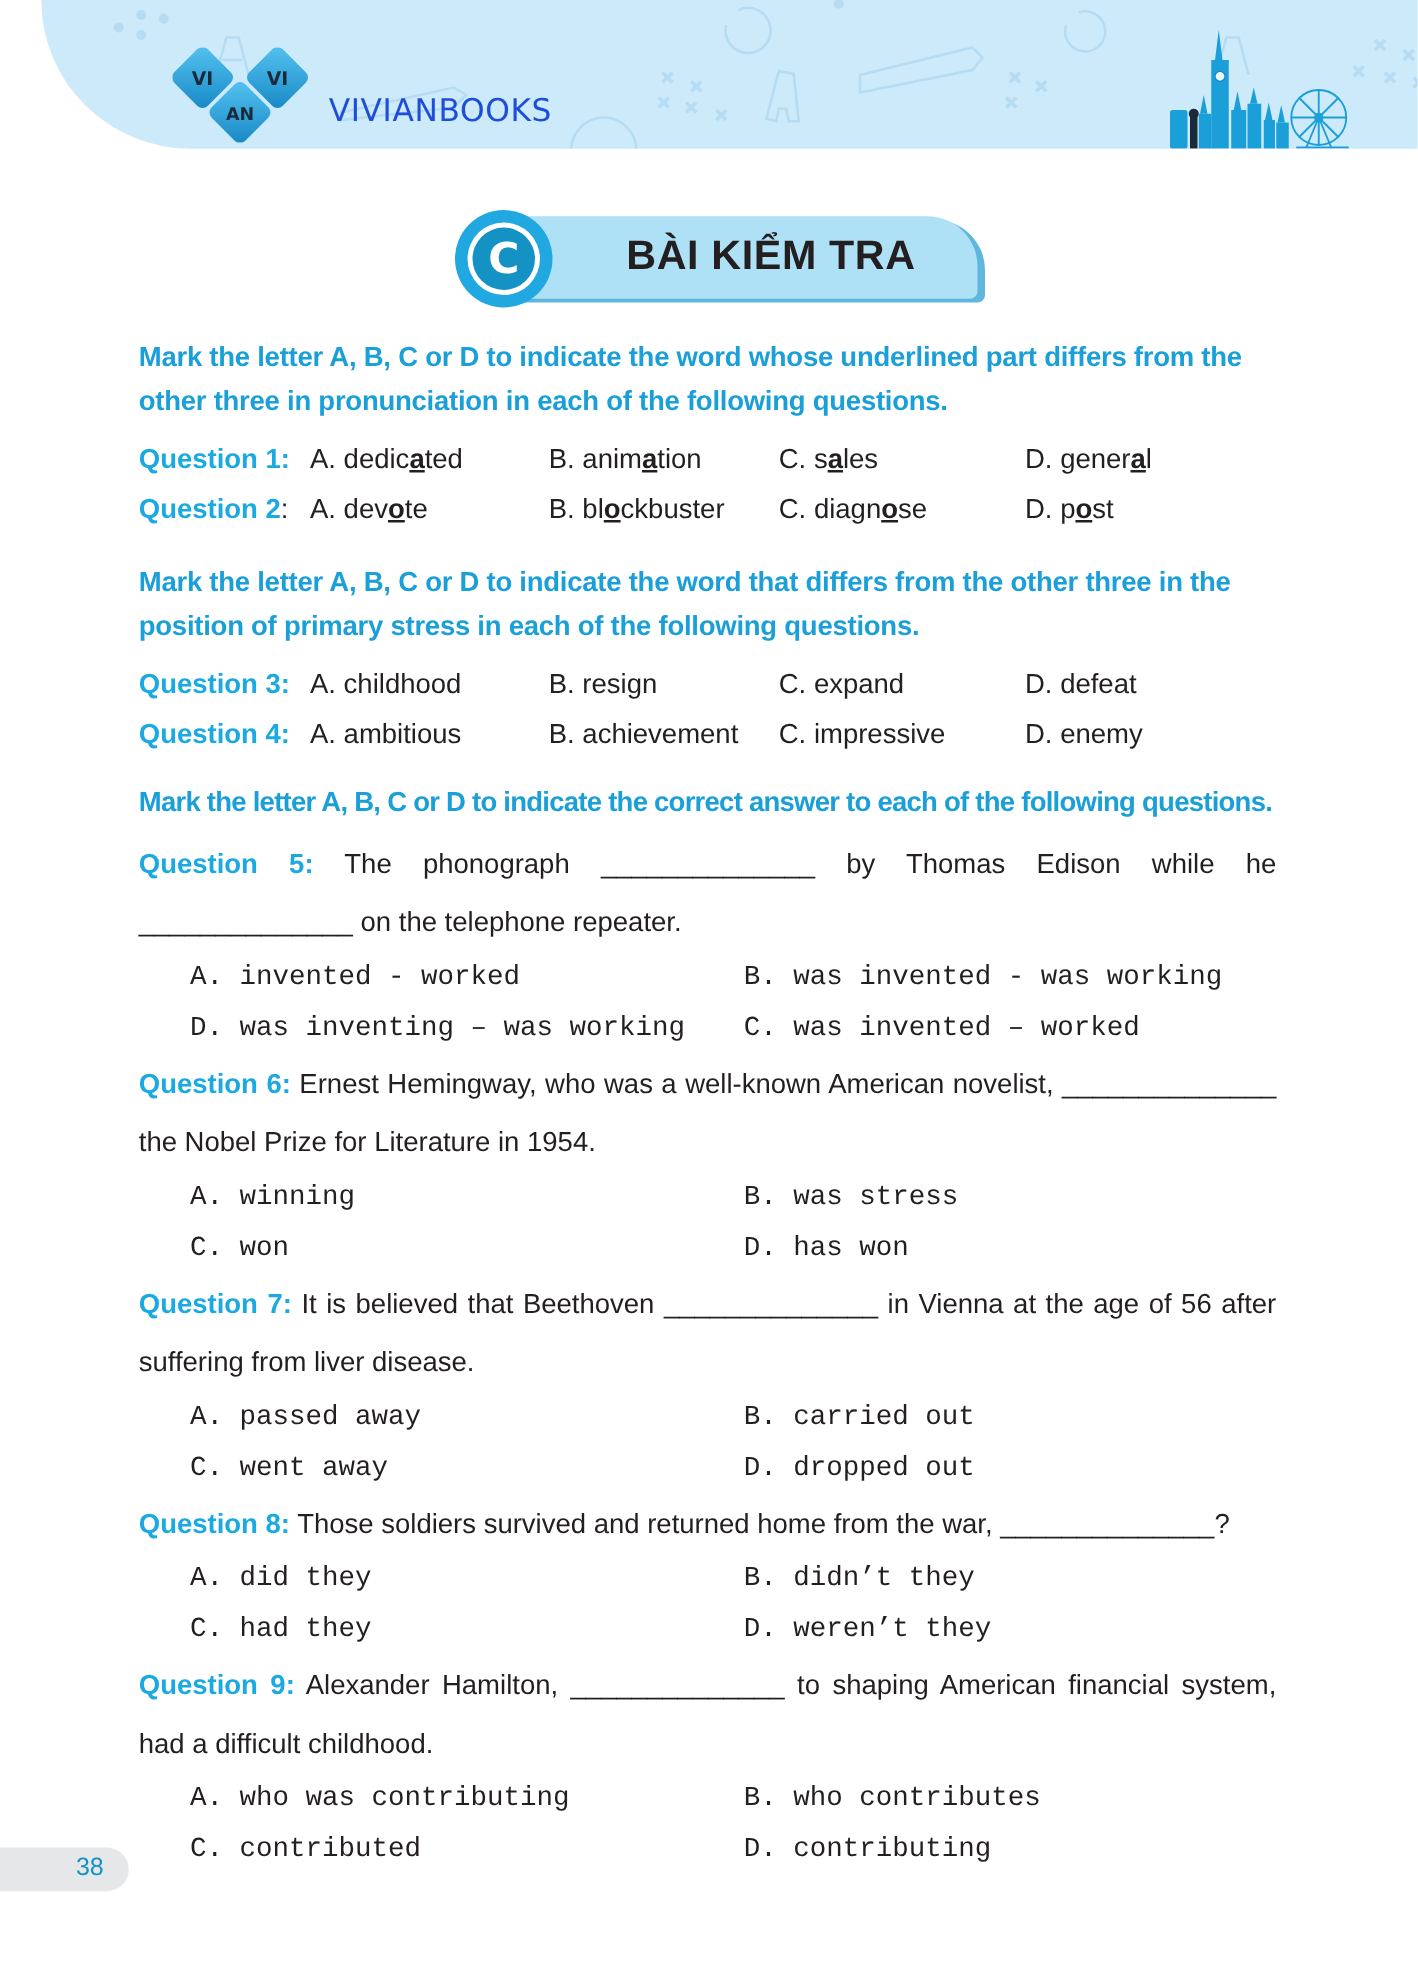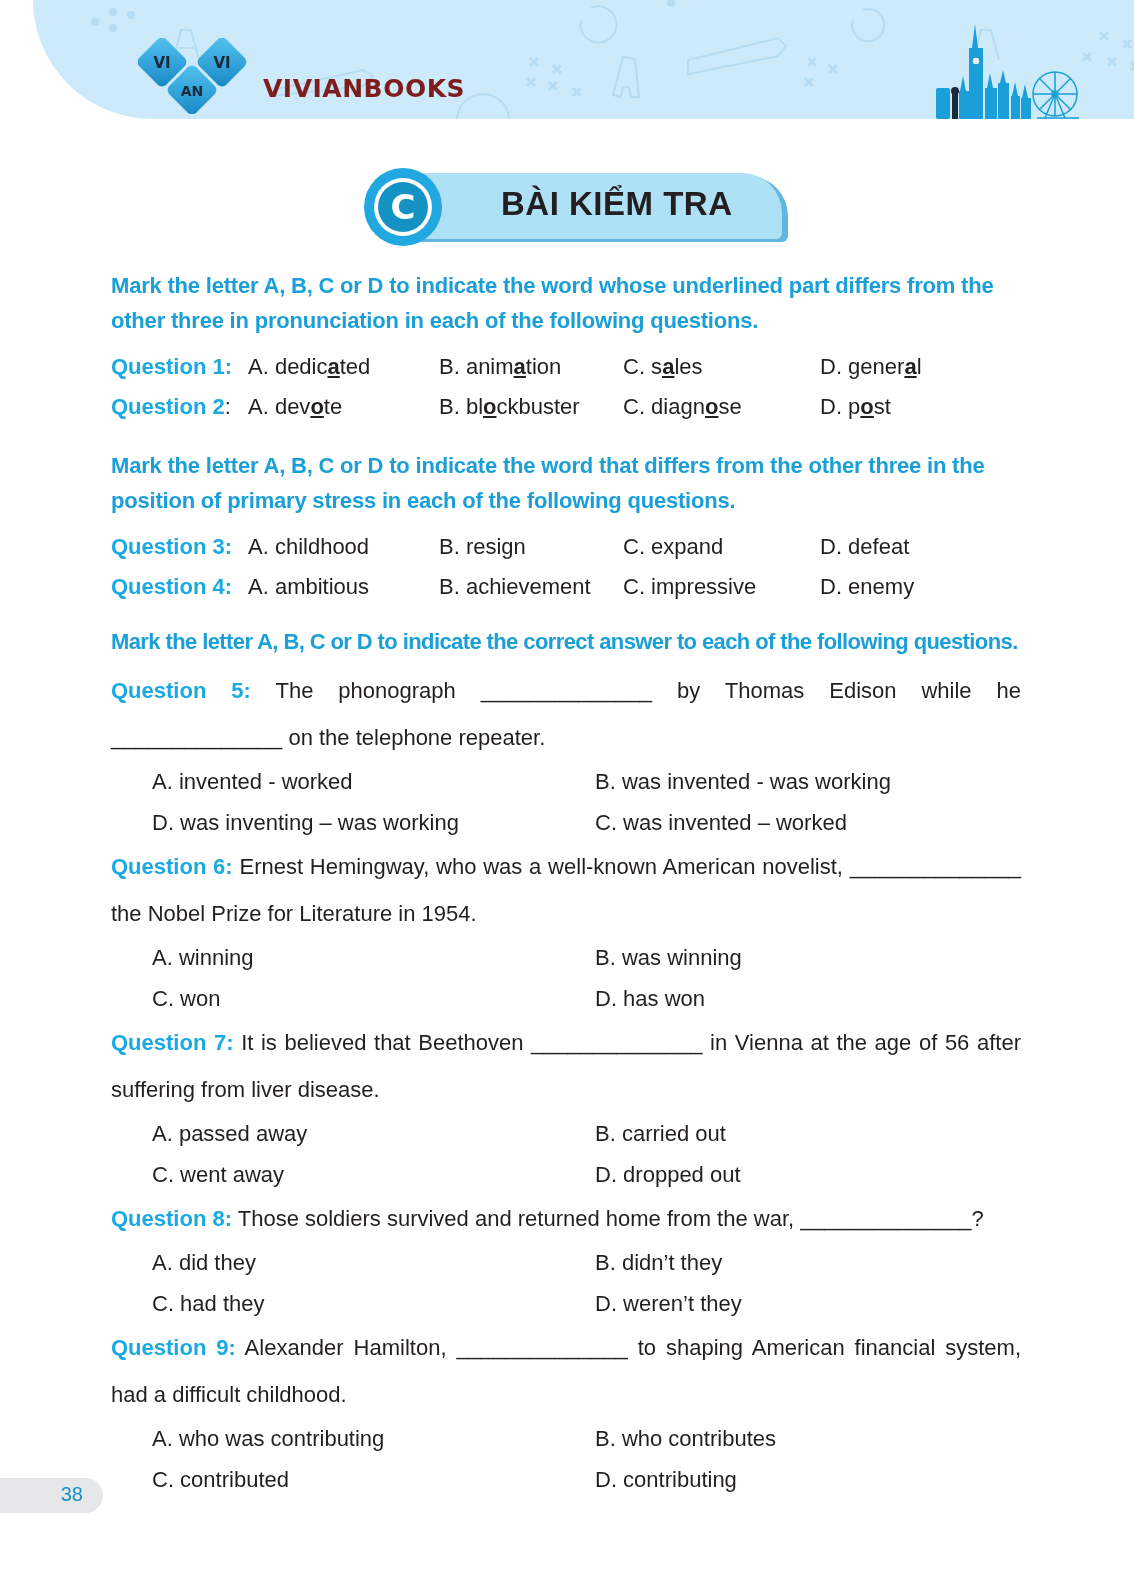--- a/index.html
+++ b/index.html
@@ -2,21 +2,21 @@
 <html><head>
 <meta charset="utf-8">
 <style>
   html, body { margin: 0; padding: 0; background: #ffffff; }
   body { width: 1134px; height: 1589px; position: relative; overflow: hidden; font-family: "Liberation Sans", sans-serif; color: #231f20; }
 
   
   .header { position: absolute; left: 0; top: 0; width: 1134px; height: 119px; background: #cdeafa; border-bottom-left-radius: 120px 119px; overflow: hidden; margin-left: 33px; }
   .header svg.bg { position: absolute; left: 0; top: 0; }
   .logo { position: absolute; left: 105px; top: 38px; width: 110px; height: 76px; }
-  .brand { position: absolute; left: 230px; top: 74px; font-family: "DejaVu Sans", sans-serif; font-weight: bold; font-size: 25px; letter-spacing: 0.5px; color: #7f1d1d; }
+  .brand { position: absolute; left: 230px; top: 74px; font-family: "DejaVu Sans", sans-serif; font-weight: normal; font-size: 25px; letter-spacing: 0.5px; color: #1d4ed8; }
   .skyline { position: absolute; left: 900px; top: 18px; width: 150px; height: 101px; }
 
   
   .section-title { position: absolute; left: 364px; top: 168px; width: 420px; height: 78px; }
   .pill { position: absolute; left: 40px; top: 5px; width: 378px; height: 66px; background: #aee0f6; border-radius: 0 40px 6px 0; box-shadow: 6px 3px 0 #5fb7de; }
   .circle { position: absolute; left: 0; top: 0; width: 78px; height: 78px; border-radius: 50%; background: #21a8e0; display: flex; align-items: center; justify-content: center; }
   .circle-inner { width: 58px; height: 58px; border-radius: 50%; background: #ffffff; display: flex; align-items: center; justify-content: center; }
   .circle-core { width: 50px; height: 50px; border-radius: 50%; background: #1592c4; color: #fff; font-family: "DejaVu Sans", sans-serif; font-weight: bold; font-size: 34px; display: flex; align-items: center; justify-content: center; line-height: 1; }
   .title-text { position: absolute; left: 104px; top: 17px; font-family: Liberation Sans, sans-serif; font-weight: bold; font-size: 33px; color: #231f20; letter-spacing: 0.5px; margin-left: 33px; }
 
@@ -26,21 +26,21 @@
   .qrow { display: flex; height: 40px; align-items: flex-start; white-space: nowrap; }
   .qlabel { color: #1aa9e1; font-weight: bold; }
   .qrow .qlabel { width: 137px; }
   .qrow .opt { }
   .qrow .opt-a { width: 191px; }
   .qrow .opt-b { width: 184px; }
   .qrow .opt-c { width: 197px; }
   .u { font-weight: bold; text-decoration: underline; }
 
   .question { margin: 0; line-height: 47px; text-align: justify; }
-  .options { display: grid; grid-template-columns: 443px 400px; padding-left: 41px; }
+  .options { display: grid; grid-template-columns: 443px 400px; padding-left: 41px; font-family: Liberation Mono, monospace; }
   .options div { height: 41px; line-height: 41px; white-space: nowrap; }
 
   .gap-sm { height: 12px; }
 
   .page-num { position: absolute; left: 0; top: 1478px; width: 103px; height: 35px; background: #e6e7e8; border-radius: 0 18px 18px 0; }
   .page-num span { position: absolute; right: 20px; top: 5px; font-size: 20px; color: #1592c4; text-align: right; }
 </style>
 </head>
 <body>
 
@@ -184,21 +184,21 @@
       <div>B. was invented - was working</div>
       <div>D.  was inventing – was working</div>
       <div>C. was invented – worked</div>
     </div>
   </div>
 
   <div>
     <p class="question"><span class="qlabel">Question 6:</span> <span>Ernest Hemingway, who was a well-known American novelist, ______________ the Nobel Prize for Literature in 1954.</span></p>
     <div class="options">
       <div>A. winning</div>
-      <div>B. was winning</div>
+      <div>B. was stress</div>
       <div>C. won</div>
       <div>D. has won</div>
     </div>
   </div>
 
   <div>
     <p class="question"><span class="qlabel">Question 7:</span> <span>It is believed that Beethoven ______________ in Vienna at the age of 56 after suffering from liver disease.</span></p>
     <div class="options">
       <div>A. passed away</div>
       <div>B. carried out</div>

